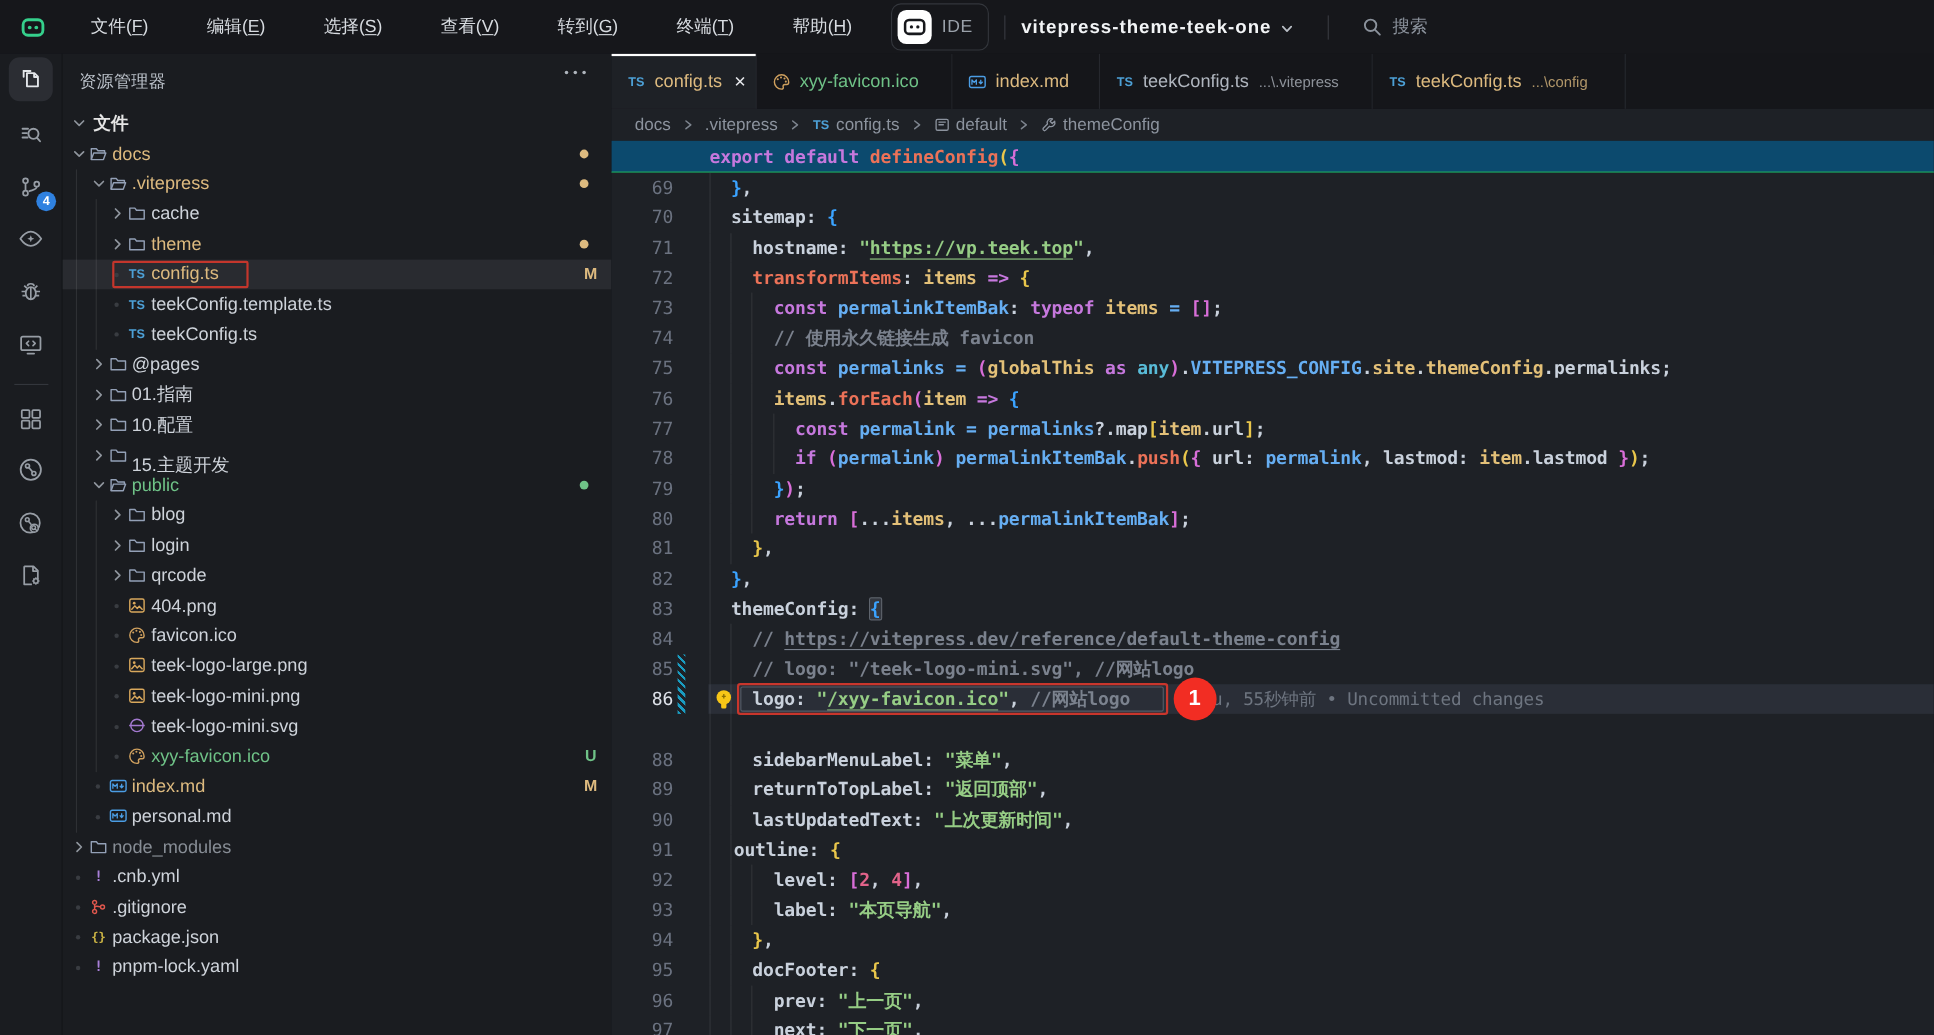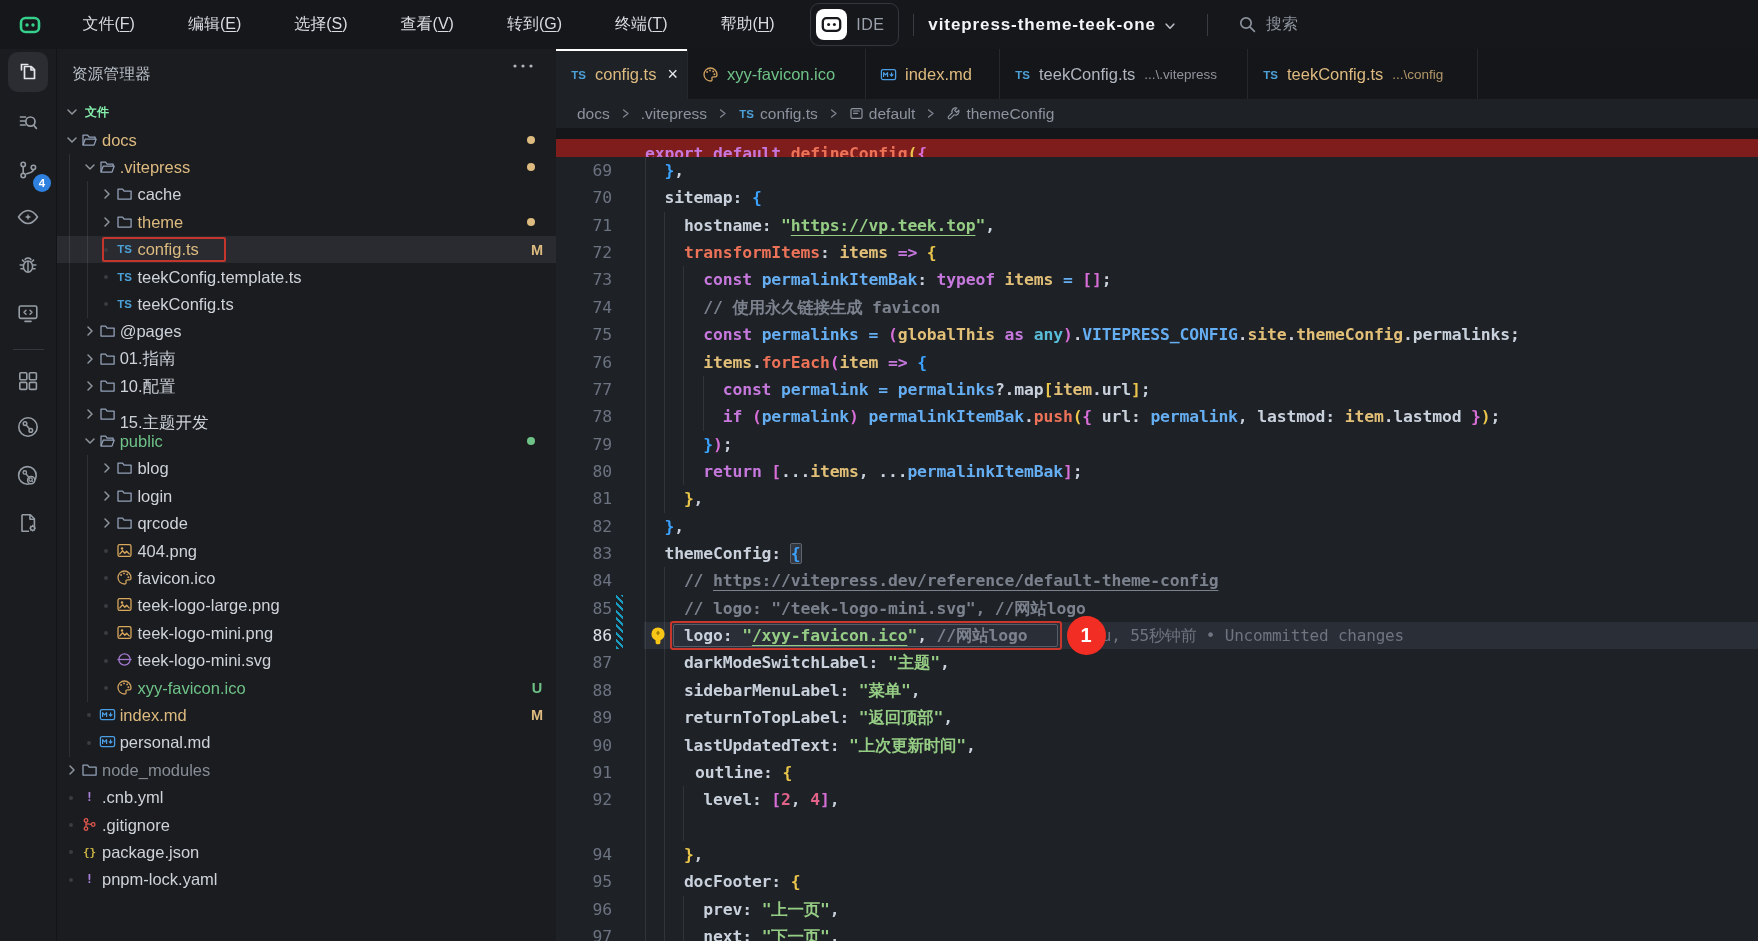--- a/index.html
+++ b/index.html
@@ -50,41 +50,41 @@
   .twist { position:absolute; width:16px; height:16px; margin-top:-1px; }
   .fdot { position:absolute; width:4px; height:4px; border-radius:50%; background:#393c41; }
   .ticon { position:absolute; width:17px; height:17px; }
   .tlabel { position:absolute; font-size:16.5px; white-space:pre; }
   .clr-default { color:#ced3da; } .clr-modified { color:#ddba7f; }
   .clr-untracked { color:#6fc287; } .clr-ignored { color:#878d95; }
   .tbadge { position:absolute; right:11px; font-size:14.5px; font-weight:bold; width:16px; text-align:center; }
   .tdot { position:absolute; right:21px; width:8px; height:8px; border-radius:50%; }
   .tguide { position:absolute; width:1px; background:rgba(255,255,255,.09); }
   #tree-annotation { position:absolute; border:2.5px solid #c4362c; border-radius:2px; }
-  .sect-label { font-weight:bold; color:#86efac; font-size:12px; }
+  .sect-label { font-weight:bold; color:#e5e5e5; font-size:16px; }
 
   
   #editor { position:absolute; left:556px; top:49px; width:1202px; height:892px; background:#15161a; }
   #tabbar { position:absolute; left:0; top:0; width:100%; height:50px; display:flex; }
   .tab { position:relative; height:50px; display:flex; align-items:center; padding:0 14px;
     border-right:1px solid #26282e; background:#15161a; }
   .tab.active { background:#1e2126; }
   .tab.active::before { content:""; position:absolute; left:0; top:0; width:100%; height:2px; background:#fefefe; }
   .tab .tab-label { font-size:16.5px; margin-left:8px; white-space:pre; }
   .tab .tab-desc { font-size:13.5px; margin-left:9px; white-space:pre; opacity:.78; }
   .tab .tab-close { color:#e8eaee; font-size:18px; margin-left:11px; width:17px; text-align:center; }
   .tab-fg-default { color:#b0b6bf; } .tab-fg-modified { color:#ddba7f; } .tab-fg-untracked { color:#6fc287; }
 
   #breadcrumb { position:absolute; left:0; top:50px; width:100%; height:29px; background:#1e2126;
     display:flex; align-items:center; padding-left:21px; color:#8c939e; font-size:15.5px; }
   .bc-sep { margin:0 9px; color:#7d848e; font-size:13px; }
   .bc-item { display:flex; align-items:center; gap:5px; }
 
-  #sticky { position:absolute; left:0; top:90px; width:100%; height:29px; background:#7f1d1d;
-    border-bottom:7px solid #22c55e; }
+  #sticky { position:absolute; left:0; top:79px; width:100%; height:29px; background:#0c4a6e;
+    border-bottom:1px solid #22c55e; }
   #sticky .codeline { top:1px; }
 
   #code { position:absolute; left:0; top:108px; width:100%; height:784px; background:#1e2126; overflow:hidden; }
   .codeline { position:absolute; left:0; width:100%; height:27.36px; white-space:pre;
     font-family:"DejaVu Sans Mono",monospace; font-size:16.4px; letter-spacing:-0.15px; line-height:27.36px; font-weight:bold; }
   .lnum { position:absolute; left:0; width:56px; text-align:right; color:#6b7280; font-weight:normal;
     font-family:"DejaVu Sans Mono",monospace; font-size:16.4px; line-height:27.36px; letter-spacing:-0.15px; }
   .lnum.cur { color:#dde1e8; }
   .lcontent { position:absolute; left:89px; top:0; }
   .tok-fg { color:#c9d1dc; } .tok-kw { color:#c678dd; } .tok-str { color:#96cd85; }
@@ -808,26 +808,26 @@
       <div class="codeline" style="top: 218.88px;"><span class="lnum" style="top: 0px;">77</span><span class="lcontent" style="padding-left: 77.76px;"><span class="tok-kw">const </span><span class="tok-var">permalink</span><span class="tok-fg"> </span><span class="tok-op">=</span><span class="tok-fg"> </span><span class="tok-var">permalinks</span><span class="tok-fg">?.</span><span class="tok-fg">map</span><span class="tok-b1">[</span><span class="tok-param">item</span><span class="tok-fg">.</span><span class="tok-fg">url</span><span class="tok-b1">]</span><span class="tok-fg">;</span></span></div>
       <div class="codeline" style="top: 246.24px;"><span class="lnum" style="top: 0px;">78</span><span class="lcontent" style="padding-left: 77.76px;"><span class="tok-kw">if</span><span class="tok-fg"> </span><span class="tok-b2">(</span><span class="tok-var">permalink</span><span class="tok-b2">)</span><span class="tok-fg"> </span><span class="tok-var">permalinkItemBak</span><span class="tok-fg">.</span><span class="tok-fn">push</span><span class="tok-b1">(</span><span class="tok-b2">{</span><span class="tok-fg"> </span><span class="tok-fg">url</span><span class="tok-fg">: </span><span class="tok-var">permalink</span><span class="tok-fg">, </span><span class="tok-fg">lastmod</span><span class="tok-fg">: </span><span class="tok-param">item</span><span class="tok-fg">.</span><span class="tok-fg">lastmod</span><span class="tok-fg"> </span><span class="tok-b2">}</span><span class="tok-b1">)</span><span class="tok-fg">;</span></span></div>
       <div class="codeline" style="top: 273.6px;"><span class="lnum" style="top: 0px;">79</span><span class="lcontent" style="padding-left: 58.32px;"><span class="tok-b3">}</span><span class="tok-b2">)</span><span class="tok-fg">;</span></span></div>
       <div class="codeline" style="top: 300.96px;"><span class="lnum" style="top: 0px;">80</span><span class="lcontent" style="padding-left: 58.32px;"><span class="tok-kw">return</span><span class="tok-fg"> </span><span class="tok-b2">[</span><span class="tok-fg">...</span><span class="tok-param">items</span><span class="tok-fg">, </span><span class="tok-fg">...</span><span class="tok-var">permalinkItemBak</span><span class="tok-b2">]</span><span class="tok-fg">;</span></span></div>
       <div class="codeline" style="top: 328.32px;"><span class="lnum" style="top: 0px;">81</span><span class="lcontent" style="padding-left: 38.88px;"><span class="tok-b1">}</span><span class="tok-fg">,</span></span></div>
       <div class="codeline" style="top: 355.68px;"><span class="lnum" style="top: 0px;">82</span><span class="lcontent" style="padding-left: 19.44px;"><span class="tok-b3">}</span><span class="tok-fg">,</span></span></div>
       <div class="codeline" style="top: 383.04px;"><span class="lnum" style="top: 0px;">83</span><span class="lcontent" style="padding-left: 19.44px;"><span class="tok-fg">themeConfig</span><span class="tok-fg">: </span><span class="tok-b3 tok-match">{</span></span></div>
       <div class="codeline" style="top: 410.4px;"><span class="lnum" style="top: 0px;">84</span><span class="lcontent" style="padding-left: 38.88px;"><span class="tok-cmt">// </span><span class="tok-cmt tok-u">https://vitepress.dev/reference/default-theme-config</span></span></div>
       <div class="codeline" style="top: 437.76px;"><span class="lnum" style="top: 0px;">85</span><span class="lcontent" style="padding-left: 38.88px;"><span class="tok-cmt">// logo: "/teek-logo-mini.svg", //网站logo</span></span></div>
       <div class="codeline" style="top: 465.12px;"><span class="lnum cur" style="top: 0px;">86</span><span class="lcontent" style="padding-left: 38.88px;"><span class="tok-fg">logo</span><span class="tok-fg">: </span><span class="tok-str">"</span><span class="tok-str tok-u">/xyy-favicon.ico</span><span class="tok-str">"</span><span class="tok-fg">, </span><span class="tok-cmt">//网站logo</span></span></div>
-      <div class="codeline" style="top: 492.48px;"><span class="lnum" style="top: 0px;">87</span><span class="lcontent" style="padding-left: 38.88px;"><span class="tok-fg">darkModeSwitchLabel</span><span class="tok-fg">: </span><span class="tok-str">"主题"</span><span class="tok-fg">,</span></span></div>
       <div class="codeline" style="top: 519.84px;"><span class="lnum" style="top: 0px;">88</span><span class="lcontent" style="padding-left: 38.88px;"><span class="tok-fg">sidebarMenuLabel</span><span class="tok-fg">: </span><span class="tok-str">"菜单"</span><span class="tok-fg">,</span></span></div>
       <div class="codeline" style="top: 547.2px;"><span class="lnum" style="top: 0px;">89</span><span class="lcontent" style="padding-left: 38.88px;"><span class="tok-fg">returnToTopLabel</span><span class="tok-fg">: </span><span class="tok-str">"返回顶部"</span><span class="tok-fg">,</span></span></div>
       <div class="codeline" style="top: 574.56px;"><span class="lnum" style="top: 0px;">90</span><span class="lcontent" style="padding-left: 38.88px;"><span class="tok-fg">lastUpdatedText</span><span class="tok-fg">: </span><span class="tok-str">"上次更新时间"</span><span class="tok-fg">,</span></span></div>
-      <div class="codeline" style="top: 601.92px;"><span class="lnum" style="top: 0px;">91</span><span class="lcontent" style="padding-left: 50px;"><span class="tok-fg">outline</span><span class="tok-fg">: </span><span class="tok-b1">{</span></span></div>
+      <div class="codeline" style="top: 601.92px;"><span class="lnum" style="top: 0px;">91</span><span class="lcontent" style="padding-left: 22px;"><span class="tok-fg">outline</span><span class="tok-fg">: </span><span class="tok-b1">{</span></span></div>
       <div class="codeline" style="top: 629.28px;"><span class="lnum" style="top: 0px;">92</span><span class="lcontent" style="padding-left: 58.32px;"><span class="tok-fg">level</span><span class="tok-fg">: </span><span class="tok-b2">[</span><span class="tok-num">2</span><span class="tok-fg">, </span><span class="tok-num">4</span><span class="tok-b2">]</span><span class="tok-fg">,</span></span></div>
+      <div class="codeline" style="top: 656.64px;"><span class="lnum" style="top: 0px;">93</span><span class="lcontent" style="padding-left: 58.32px;"><span class="tok-fg">label</span><span class="tok-fg">: </span><span class="tok-str">"本页导航"</span><span class="tok-fg">,</span></span></div>
       <div class="codeline" style="top: 684px;"><span class="lnum" style="top: 0px;">94</span><span class="lcontent" style="padding-left: 38.88px;"><span class="tok-b1">}</span><span class="tok-fg">,</span></span></div>
       <div class="codeline" style="top: 711.36px;"><span class="lnum" style="top: 0px;">95</span><span class="lcontent" style="padding-left: 38.88px;"><span class="tok-fg">docFooter</span><span class="tok-fg">: </span><span class="tok-b1">{</span></span></div>
       <div class="codeline" style="top: 738.72px;"><span class="lnum" style="top: 0px;">96</span><span class="lcontent" style="padding-left: 58.32px;"><span class="tok-fg">prev</span><span class="tok-fg">: </span><span class="tok-str">"上一页"</span><span class="tok-fg">,</span></span></div>
       <div class="codeline" style="top: 766.08px;"><span class="lnum" style="top: 0px;">97</span><span class="lcontent" style="padding-left: 58.32px;"><span class="tok-fg">next</span><span class="tok-fg">: </span><span class="tok-str">"下一页"</span><span class="tok-fg">,</span></span></div>
       <div id="bulb" style="left: 92px; top: 467.62px;">
         <svg width="20" height="22" viewBox="0 0 20 22" fill="none">
           <circle cx="10" cy="9" r="6.6" fill="#f7c617"></circle>
           <path d="M7.6 14.8 h4.8 v3 a1.4 1.4 0 0 1-1.4 1.4 h-2 a1.4 1.4 0 0 1-1.4-1.4z" fill="#f7c617"></path>
           <path d="M10 6 v4 M8.2 8 h3.6" stroke="#8a6d00" stroke-width="1.2"></path>
         </svg>

